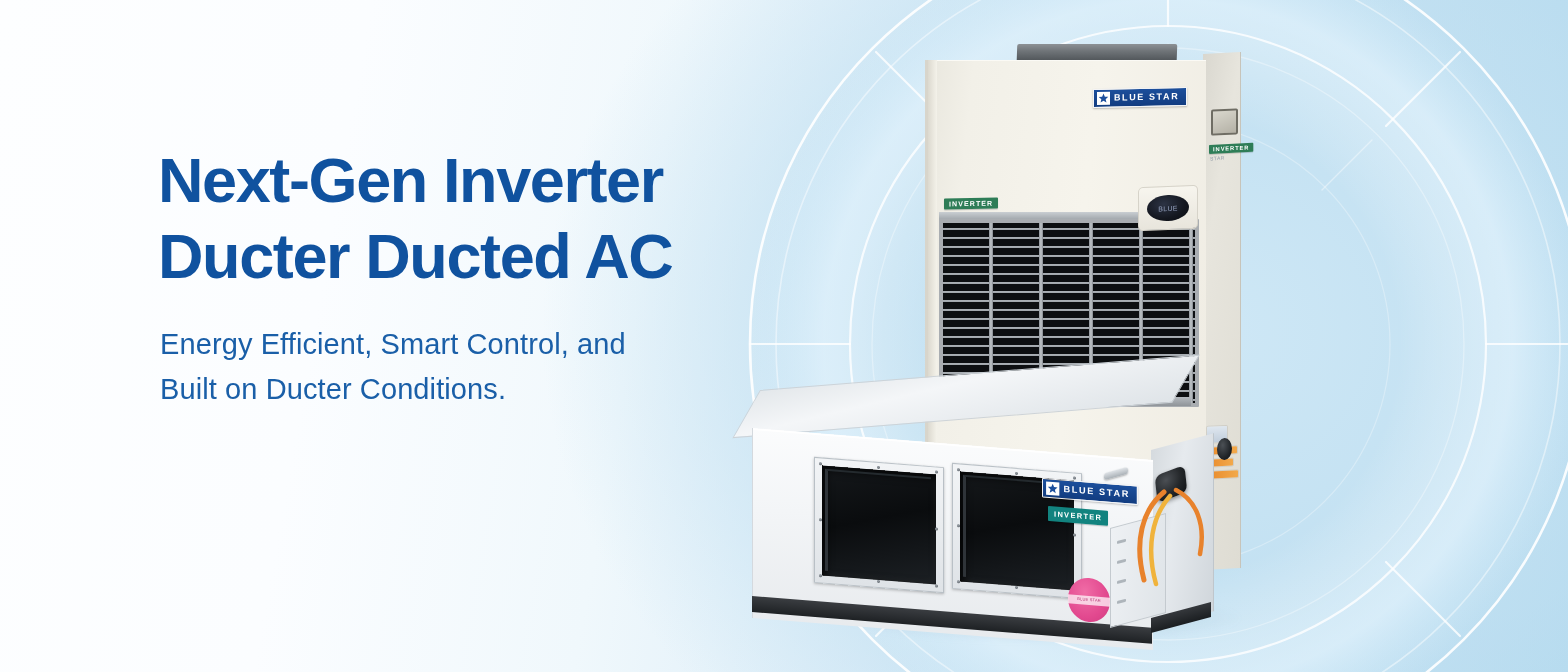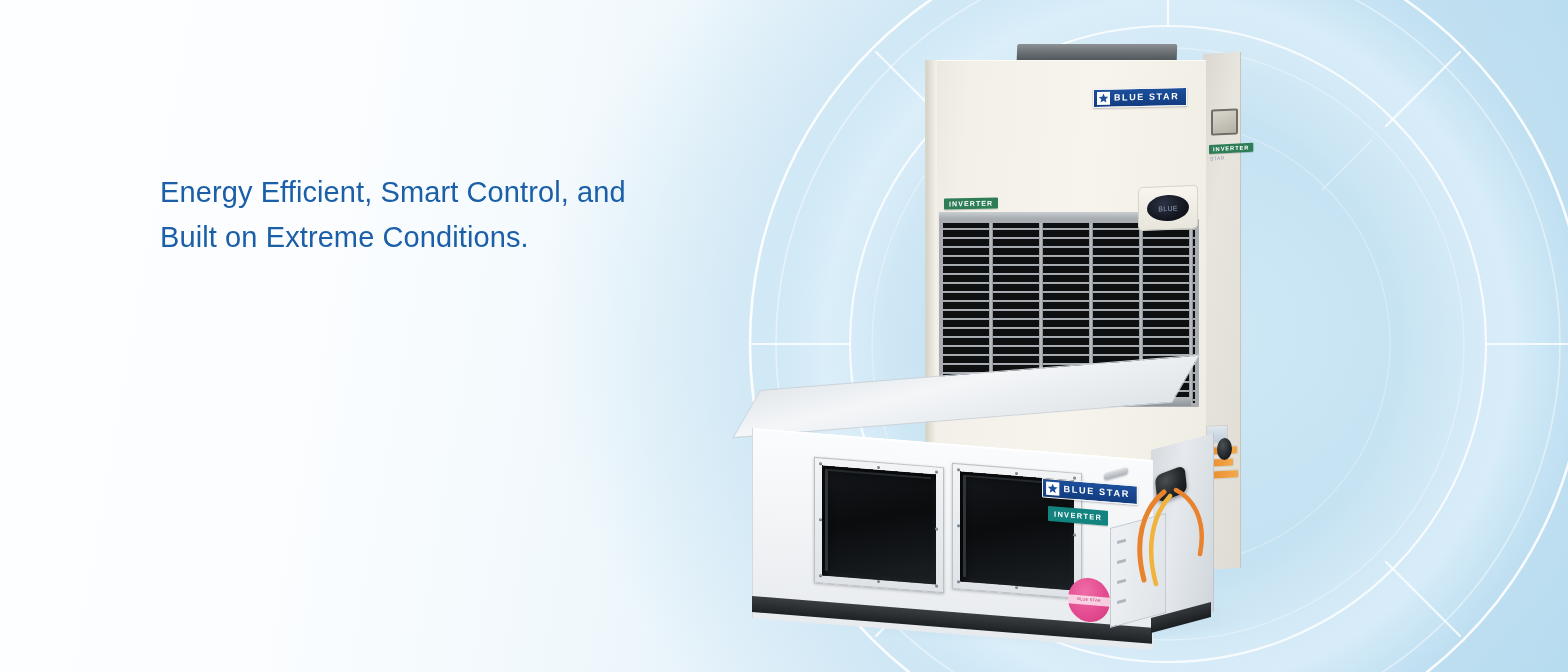--- a/index.html
+++ b/index.html
@@ -275,22 +275,24 @@
       </g>
       <g stroke="#ffffff" stroke-opacity=".42" stroke-width="1.4" stroke-linecap="round">
         <line x1="440" y1="140" x2="440" y2="210"></line>
         <line x1="236" y1="236" x2="286" y2="286"></line>
         <line x1="644" y1="236" x2="594" y2="286"></line>
       </g>
     </svg>
   </div>
 
   <div class="copy">
+    <h1 class="headline">Next-Gen Inverter
+Ducter Ducted AC</h1>
     <p class="subhead">Energy Efficient, Smart Control, and
-Built on Extreme Conditions.</p>
+Built on Ducter Conditions.</p>
   </div>
 
   <div class="product">
 
     <div class="floor-shadow"></div>
 
     <div class="upper">
       <div class="upper-top-cap"></div>
       <div class="upper-side"></div>
       <div class="upper-face">

